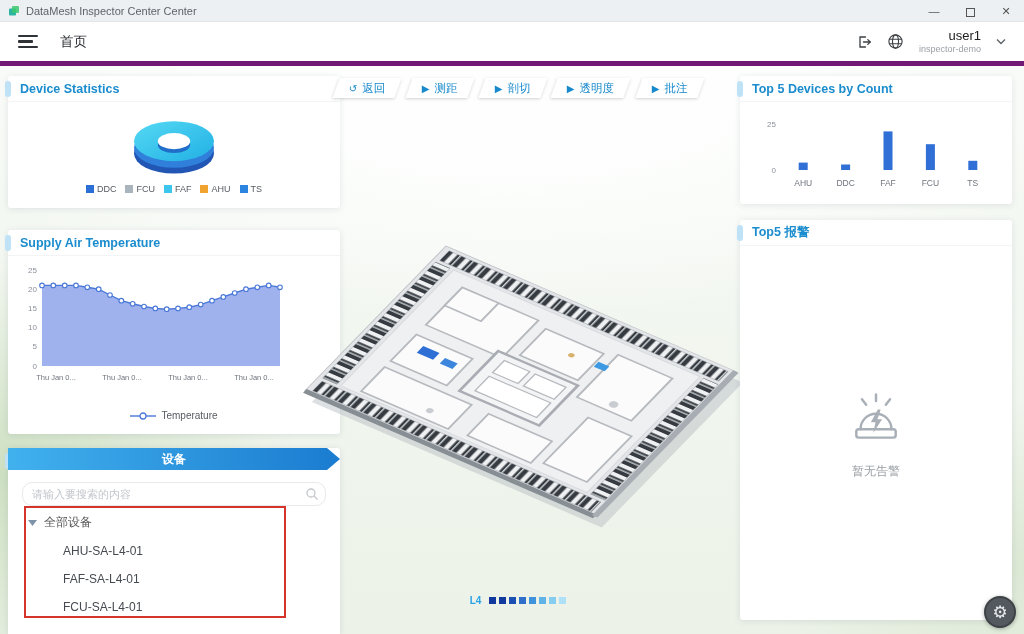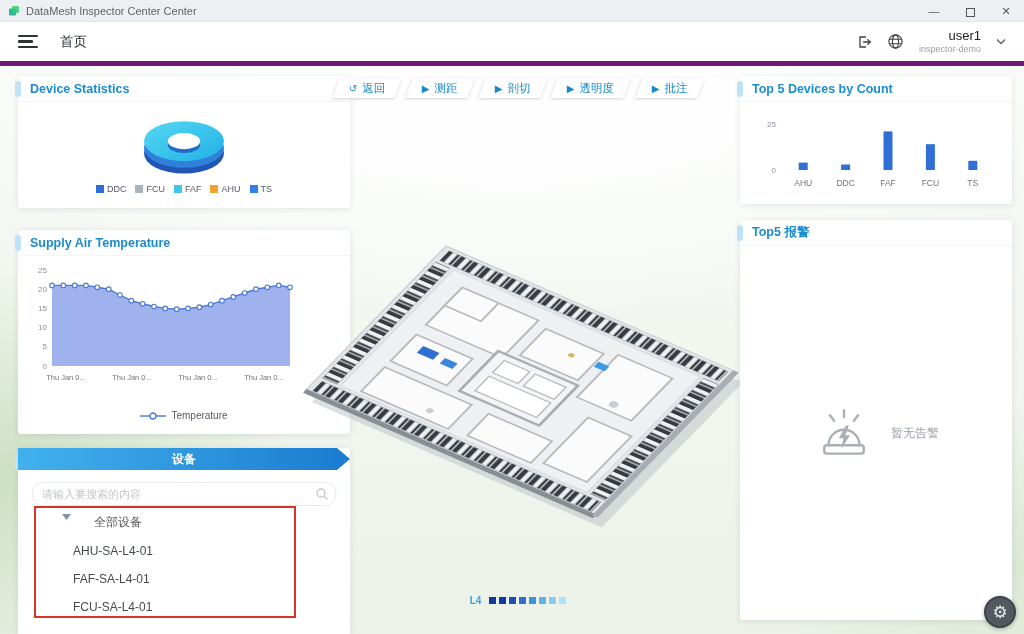--- a/index.html
+++ b/index.html
@@ -32,55 +32,55 @@
       radial-gradient(36% 42% at 100% 88%, rgba(165,200,145,.25), rgba(165,200,145,0) 70%),
       radial-gradient(60% 45% at 50% 0%, #fdfefd 40%, rgba(253,254,253,0) 100%),
       linear-gradient(#f7faf6,#ecf2e8)}
 
   
   .card{position:absolute;background:#fff;border-radius:3px;box-shadow:0 1px 6px rgba(70,95,120,.14)}
   .card::before{content:"";position:absolute;left:-3px;top:5px;width:6px;height:16px;border-radius:4px;background:#bfe2f6}
   .card-h{height:26px;display:flex;align-items:center;padding:0 12px;border-bottom:1px solid #f2f4f6;font-size:12.5px;font-weight:bold;color:#1b8ccd}
 
   
-  .col-left{position:absolute;left:18px;top:10px;width:332px;bottom:0}
+  .col-left{position:absolute;left:8px;top:10px;width:332px;bottom:0}
   #card-devstats{top:0;left:0;right:0;height:132px}
   .donut-wrap{display:flex;justify-content:center;margin-top:2px}
   .lg-row{display:flex;justify-content:center;gap:9px;font-size:9px;color:#565b63;margin-top:0}
   .lg-item{display:inline-flex;align-items:center;gap:3px}
   .lg-sw{width:8px;height:8px;display:inline-block}
   #card-supply{top:154px;left:0;right:0;height:204px}
   .line-legend{display:flex;align-items:center;justify-content:center;gap:5px;font-size:10px;color:#565b63;margin-top:-2px}
   #panel-devices{top:372px;left:0;right:0;bottom:0;border-radius:3px 3px 0 0}
   .dev-banner{height:22px;background:linear-gradient(90deg,#41b1ee,#1b7cd0);color:#fff;font-size:12px;font-weight:bold;display:flex;align-items:center;justify-content:center;clip-path:polygon(0 0,calc(100% - 13px) 0,100% 50%,calc(100% - 13px) 100%,0 100%)}
   .dev-search{position:absolute;left:14px;right:14px;top:34px}
   .dev-search input{width:100%;height:24px;border:1px solid #e7e9eb;border-radius:10px;padding:0 26px 0 9px;font-size:11px;color:#333;outline:none}
   .dev-search input::placeholder{color:#c2c6cb}
   .search-ico{position:absolute;right:7px;top:5px}
   .dev-tree{position:absolute;left:0;right:0;top:58px;bottom:0;font-size:12px;color:#555}
-  .tree-root{display:flex;gap:23px;padding:8px 0 6px 44px;cursor:pointer}
+  .tree-root{display:flex;align-items:center;gap:7px;padding:8px 0 6px 20px;cursor:pointer}
   .tree-item{padding:7px 0 7px 55px;color:#454a50;cursor:pointer}
   .red-box{position:absolute;left:16px;top:58px;width:262px;height:112px;border:2px solid #d5342a;pointer-events:none}
 
   
   .col-center{position:absolute;left:296px;right:284px;top:0;bottom:0}
   .toolbar{position:absolute;top:12px;left:0;right:0;display:flex;justify-content:center;gap:11px}
   .tb-btn{height:20px;background:#fff;box-shadow:0 1px 3px rgba(0,0,0,.18);transform:skewX(-20deg);display:flex;align-items:center;padding:0 13px;cursor:pointer}
   .tb-in{transform:skewX(20deg);display:flex;align-items:center;gap:5px;font-size:11.5px;color:#1789cc;white-space:nowrap}
   .tb-ico{font-size:10px;line-height:1;color:#1789cc}
   .model{position:absolute;left:0;top:96px;width:444px;height:400px;cursor:grab}
   .floor-ind{position:absolute;bottom:28px;left:0;right:0;display:flex;align-items:center;justify-content:center;gap:3px}
   .floor-lab{color:#2ba3e8;font-weight:bold;font-size:10px;margin-right:5px}
   .fseg{width:7px;height:7px;display:inline-block;cursor:pointer}
 
   
   .col-right{position:absolute;right:12px;top:10px;width:272px;bottom:14px}
   #card-top5{top:0;left:0;right:0;height:128px}
   #card-alarm{top:144px;left:0;right:0;bottom:0;display:flex;flex-direction:column}
-  .alarm-body{flex:1;display:flex;flex-direction:row;align-items:center;justify-content:center;gap:16px;color:#9aa0a6;font-size:12px}
+  .alarm-body{flex:1;display:flex;flex-direction:column;align-items:center;justify-content:center;gap:16px;color:#9aa0a6;font-size:12px}
 
   
   .gear-btn{position:absolute;right:8px;bottom:6px;width:32px;height:32px;border-radius:50%;background:#54595f;border:2px solid #3d4247;color:#e8eaed;display:flex;align-items:center;justify-content:center;font-size:17px;cursor:pointer;box-shadow:0 1px 4px rgba(0,0,0,.3)}
   svg text{font-family:"Liberation Sans","DejaVu Sans",sans-serif}
 </style>
 </head>
 <body>
 
 <div class="window">
 

